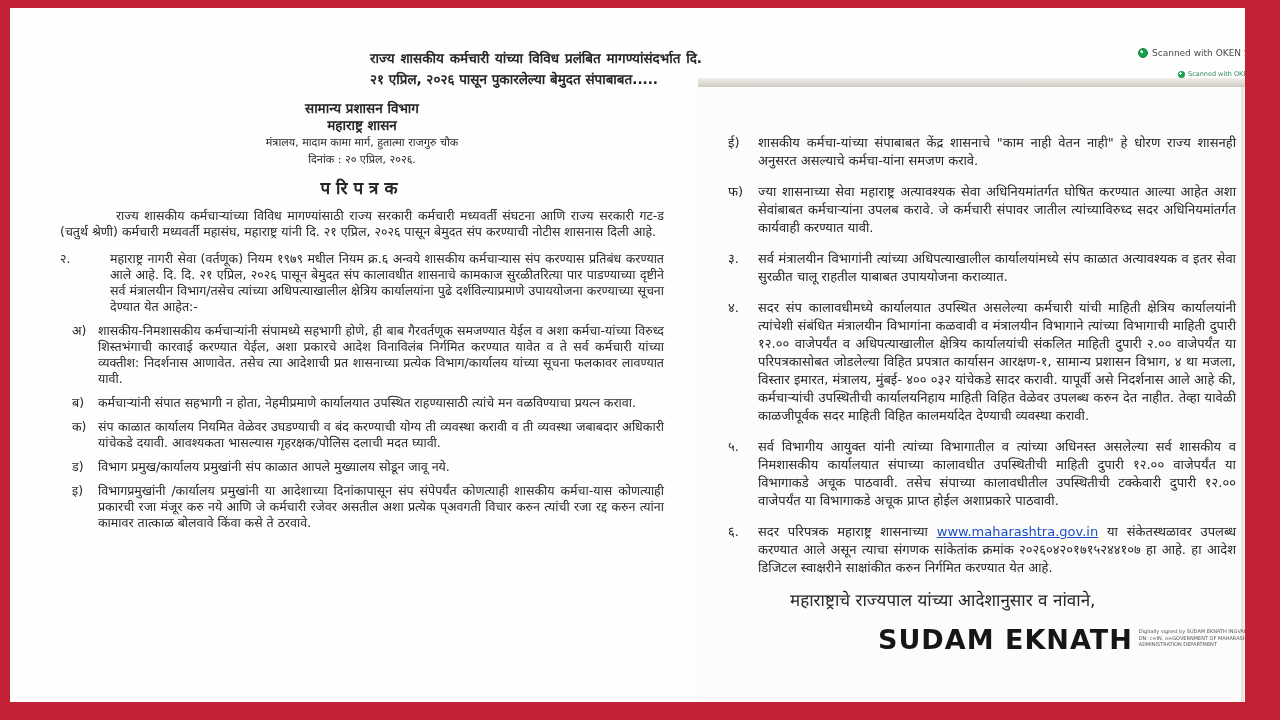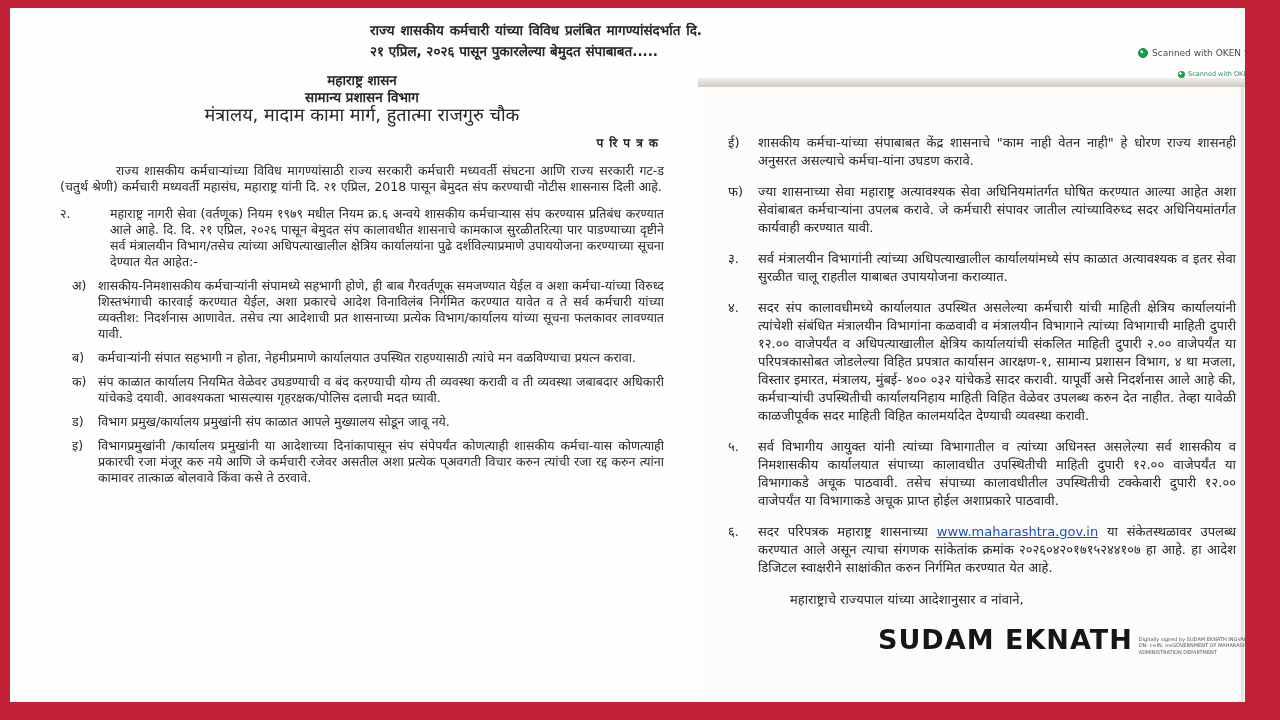--- a/index.html
+++ b/index.html
@@ -46,33 +46,33 @@
   }
   .badge-small .dot {
     width:7px; height:7px; border-radius:50%;
     background:radial-gradient(circle at 35% 35%, #ffffff 0 18%, #15a24b 20%);
     flex:0 0 auto;
   }
   .badge-small .txt { font-size:6.5px; color:#2e8b57; }
 
   
   .left-col {
-    position:absolute; left:50px; top:12px; width:604px;
+    position:absolute; left:50px; top:40px; width:604px;
     font-size:12.5px; line-height:16px; color:#262626;
   }
   .subject {
     width:332px; margin-left:310px; font-weight:700;
     font-size:13.5px; line-height:21px; text-align:justify;
   }
   .gov-header { text-align:center; margin-top:10px; line-height:17px; }
   .gov-header .b { font-weight:700; font-size:13.5px; }
-  .gov-header .n { font-size:18px; }
+  .gov-header .n { font-size:11px; }
   .circ-heading {
-    text-align:right; margin-top:12px; font-weight:700;
-    font-size:12px; letter-spacing:6px;
+    text-align:center; margin-top:12px; font-weight:700;
+    font-size:17px; letter-spacing:6px;
   }
   .para1 {
     margin-top:12px; text-align:justify; text-indent:56px;
   }
   .para-num {
     display:flex; margin-top:11px;
   }
   .para-num .num { flex:0 0 50px; }
   .para-num .body { flex:1; text-align:justify; }
 
@@ -83,23 +83,23 @@
   
   .right-col {
     position:absolute; left:718px; top:126px; width:508px;
     font-size:13px; line-height:18px; color:#262626;
   }
   .ritem { display:flex; margin-bottom:13px; }
   .ritem .marker { flex:0 0 30px; }
   .ritem .body { flex:1; text-align:justify; }
   .doc-link { color:#1a4fc4; text-decoration:underline; }
 
-  .closing { margin:14px 0 0 62px; font-size:13px; }
-
-  .sig-row { display:flex; align-items:flex-end; margin:16px 0 16px 150px; }
+  .closing { margin:14px 0 0 62px; font-size:17px; }
+
+  .sig-row { display:flex; align-items:flex-start; margin:16px 0 16px 150px; }
   .sig-name {
     font-weight:700; font-size:27px; letter-spacing:1px; color:#161616;
     line-height:30px; white-space:nowrap;
   }
   .sig-note { margin-left:6px; margin-top:3px; }
   .sig-note div {
     font-size:5px; line-height:6.5px; color:#555; white-space:nowrap;
   }
 </style>
 </head>
@@ -119,28 +119,29 @@
     <div class="badge-small">
       <span class="dot"></span>
       <span class="txt">Scanned with OKEN S</span>
     </div>
 
     <div class="left-col">
 
       <div class="subject">राज्य शासकीय कर्मचारी यांच्या विविध प्रलंबित मागण्यांसंदर्भात दि. २१ एप्रिल, २०२६ पासून पुकारलेल्या बेमुदत संपाबाबत.....</div>
 
       <div class="gov-header">
+        <div class="b">सामान्य प्रशासन विभाग</div>
         <div class="b">महाराष्ट्र शासन</div>
-        <div class="b">सामान्य प्रशासन विभाग</div>
         <div class="n">मंत्रालय, मादाम कामा मार्ग, हुतात्मा राजगुरु चौक</div>
+        <div class="n">दिनांक : २० एप्रिल, २०२६.</div>
       </div>
 
       <div class="circ-heading">परिपत्रक</div>
 
-      <div class="para1">राज्य शासकीय कर्मचाऱ्यांच्या विविध मागण्यांसाठी राज्य सरकारी कर्मचारी मध्यवर्ती संघटना आणि राज्य सरकारी गट-ड (चतुर्थ श्रेणी) कर्मचारी मध्यवर्ती महासंघ, महाराष्ट्र यांनी दि. २१ एप्रिल, 2018 पासून बेमुदत संप करण्याची नोटीस शासनास दिली आहे.</div>
+      <div class="para1">राज्य शासकीय कर्मचाऱ्यांच्या विविध मागण्यांसाठी राज्य सरकारी कर्मचारी मध्यवर्ती संघटना आणि राज्य सरकारी गट-ड (चतुर्थ श्रेणी) कर्मचारी मध्यवर्ती महासंघ, महाराष्ट्र यांनी दि. २१ एप्रिल, २०२६ पासून बेमुदत संप करण्याची नोटीस शासनास दिली आहे.</div>
 
       <div class="para-num">
         <span class="num">२.</span>
         <span class="body">महाराष्ट्र नागरी सेवा (वर्तणूक) नियम १९७९ मधील नियम क्र.६ अन्वये शासकीय कर्मचाऱ्यास संप करण्यास प्रतिबंध करण्यात आले आहे. दि. दि. २१ एप्रिल, २०२६ पासून बेमुदत संप कालावधीत शासनाचे कामकाज सुरळीतरित्या पार पाडण्याच्या दृष्टीने सर्व मंत्रालयीन विभाग/तसेच त्यांच्या अधिपत्याखालील क्षेत्रिय कार्यालयांना पुढे दर्शविल्याप्रमाणे उपाययोजना करण्याच्या सूचना देण्यात येत आहेत:-</span>
       </div>
 
       <div class="item">
         <span class="marker">अ)</span>
         <span class="body">शासकीय-निमशासकीय कर्मचाऱ्यांनी संपामध्ये सहभागी होणे, ही बाब गैरवर्तणूक समजण्यात येईल व अशा कर्मचा-यांच्या विरुध्द शिस्तभंगाची कारवाई करण्यात येईल, अशा प्रकारचे आदेश विनाविलंब निर्गमित करण्यात यावेत व ते सर्व कर्मचारी यांच्या व्यक्तीश: निदर्शनास आणावेत. तसेच त्या आदेशाची प्रत शासनाच्या प्रत्येक विभाग/कार्यालय यांच्या सूचना फलकावर लावण्यात यावी.</span>
       </div>
@@ -159,21 +160,21 @@
       <div class="item">
         <span class="marker">इ)</span>
         <span class="body">विभागप्रमुखांनी /कार्यालय प्रमुखांनी या आदेशाच्या दिनांकापासून संप संपेपर्यंत कोणत्याही शासकीय कर्मचा-यास कोणत्याही प्रकारची रजा मंजूर करु नये आणि जे कर्मचारी रजेवर असतील अशा प्रत्येक प्अवगती विचार करुन त्यांची रजा रद्द करुन त्यांना कामावर तात्काळ बोलवावे किंवा कसे ते ठरवावे.</span>
       </div>
     </div>
 
     <div class="right-col">
 
       <div class="ritem">
         <span class="marker">ई)</span>
-        <span class="body">शासकीय कर्मचा-यांच्या संपाबाबत केंद्र शासनाचे "काम नाही वेतन नाही"  हे धोरण राज्य शासनही अनुसरत असल्याचे कर्मचा-यांना उघडण करावे.</span>
+        <span class="body">शासकीय कर्मचा-यांच्या संपाबाबत केंद्र शासनाचे "काम नाही वेतन नाही"  हे धोरण राज्य शासनही अनुसरत असल्याचे कर्मचा-यांना समजण करावे.</span>
       </div>
       <div class="ritem">
         <span class="marker">फ)</span>
         <span class="body">ज्या शासनाच्या सेवा महाराष्ट्र अत्यावश्यक सेवा अधिनियमांतर्गत घोषित करण्यात आल्या आहेत अशा सेवांबाबत कर्मचाऱ्यांना उपलब करावे. जे कर्मचारी संपावर जातील त्यांच्याविरुध्द सदर अधिनियमांतर्गत कार्यवाही करण्यात यावी.</span>
       </div>
       <div class="ritem">
         <span class="marker">३.</span>
         <span class="body">सर्व मंत्रालयीन विभागांनी त्यांच्या अधिपत्याखालील कार्यालयांमध्ये संप काळात अत्यावश्यक व इतर सेवा सुरळीत चालू राहतील याबाबत उपाययोजना कराव्यात.</span>
       </div>
       <div class="ritem">

